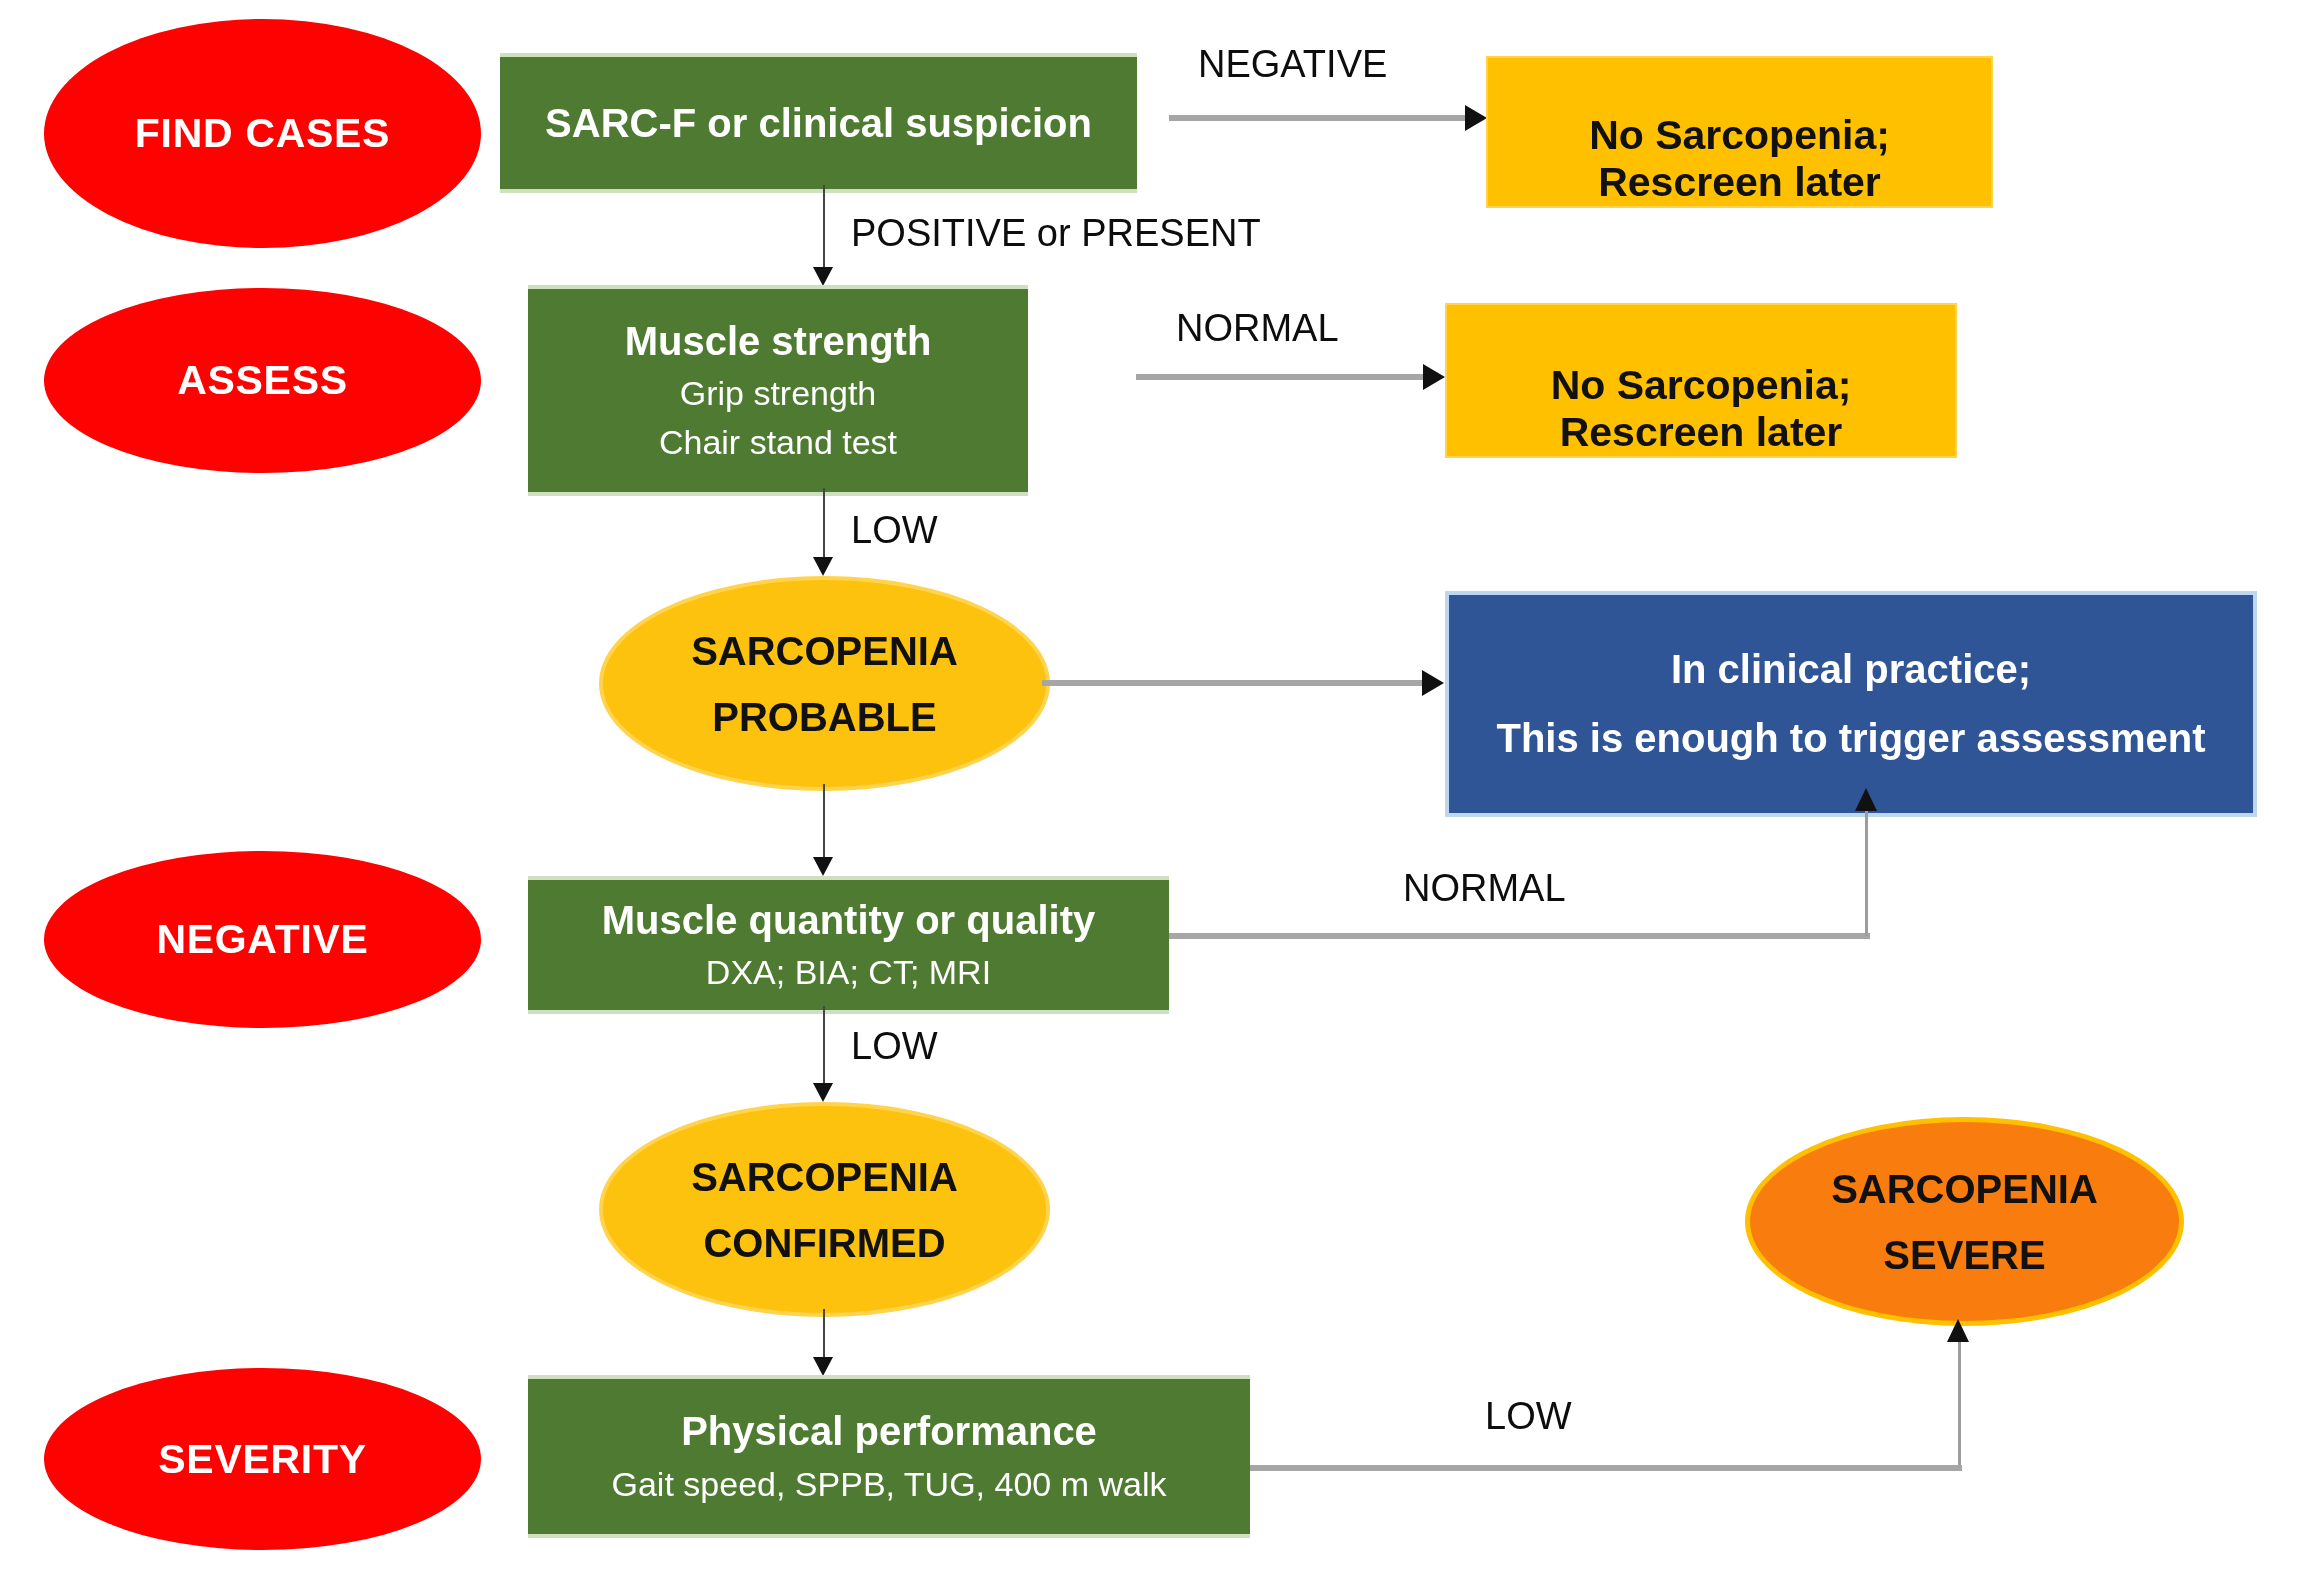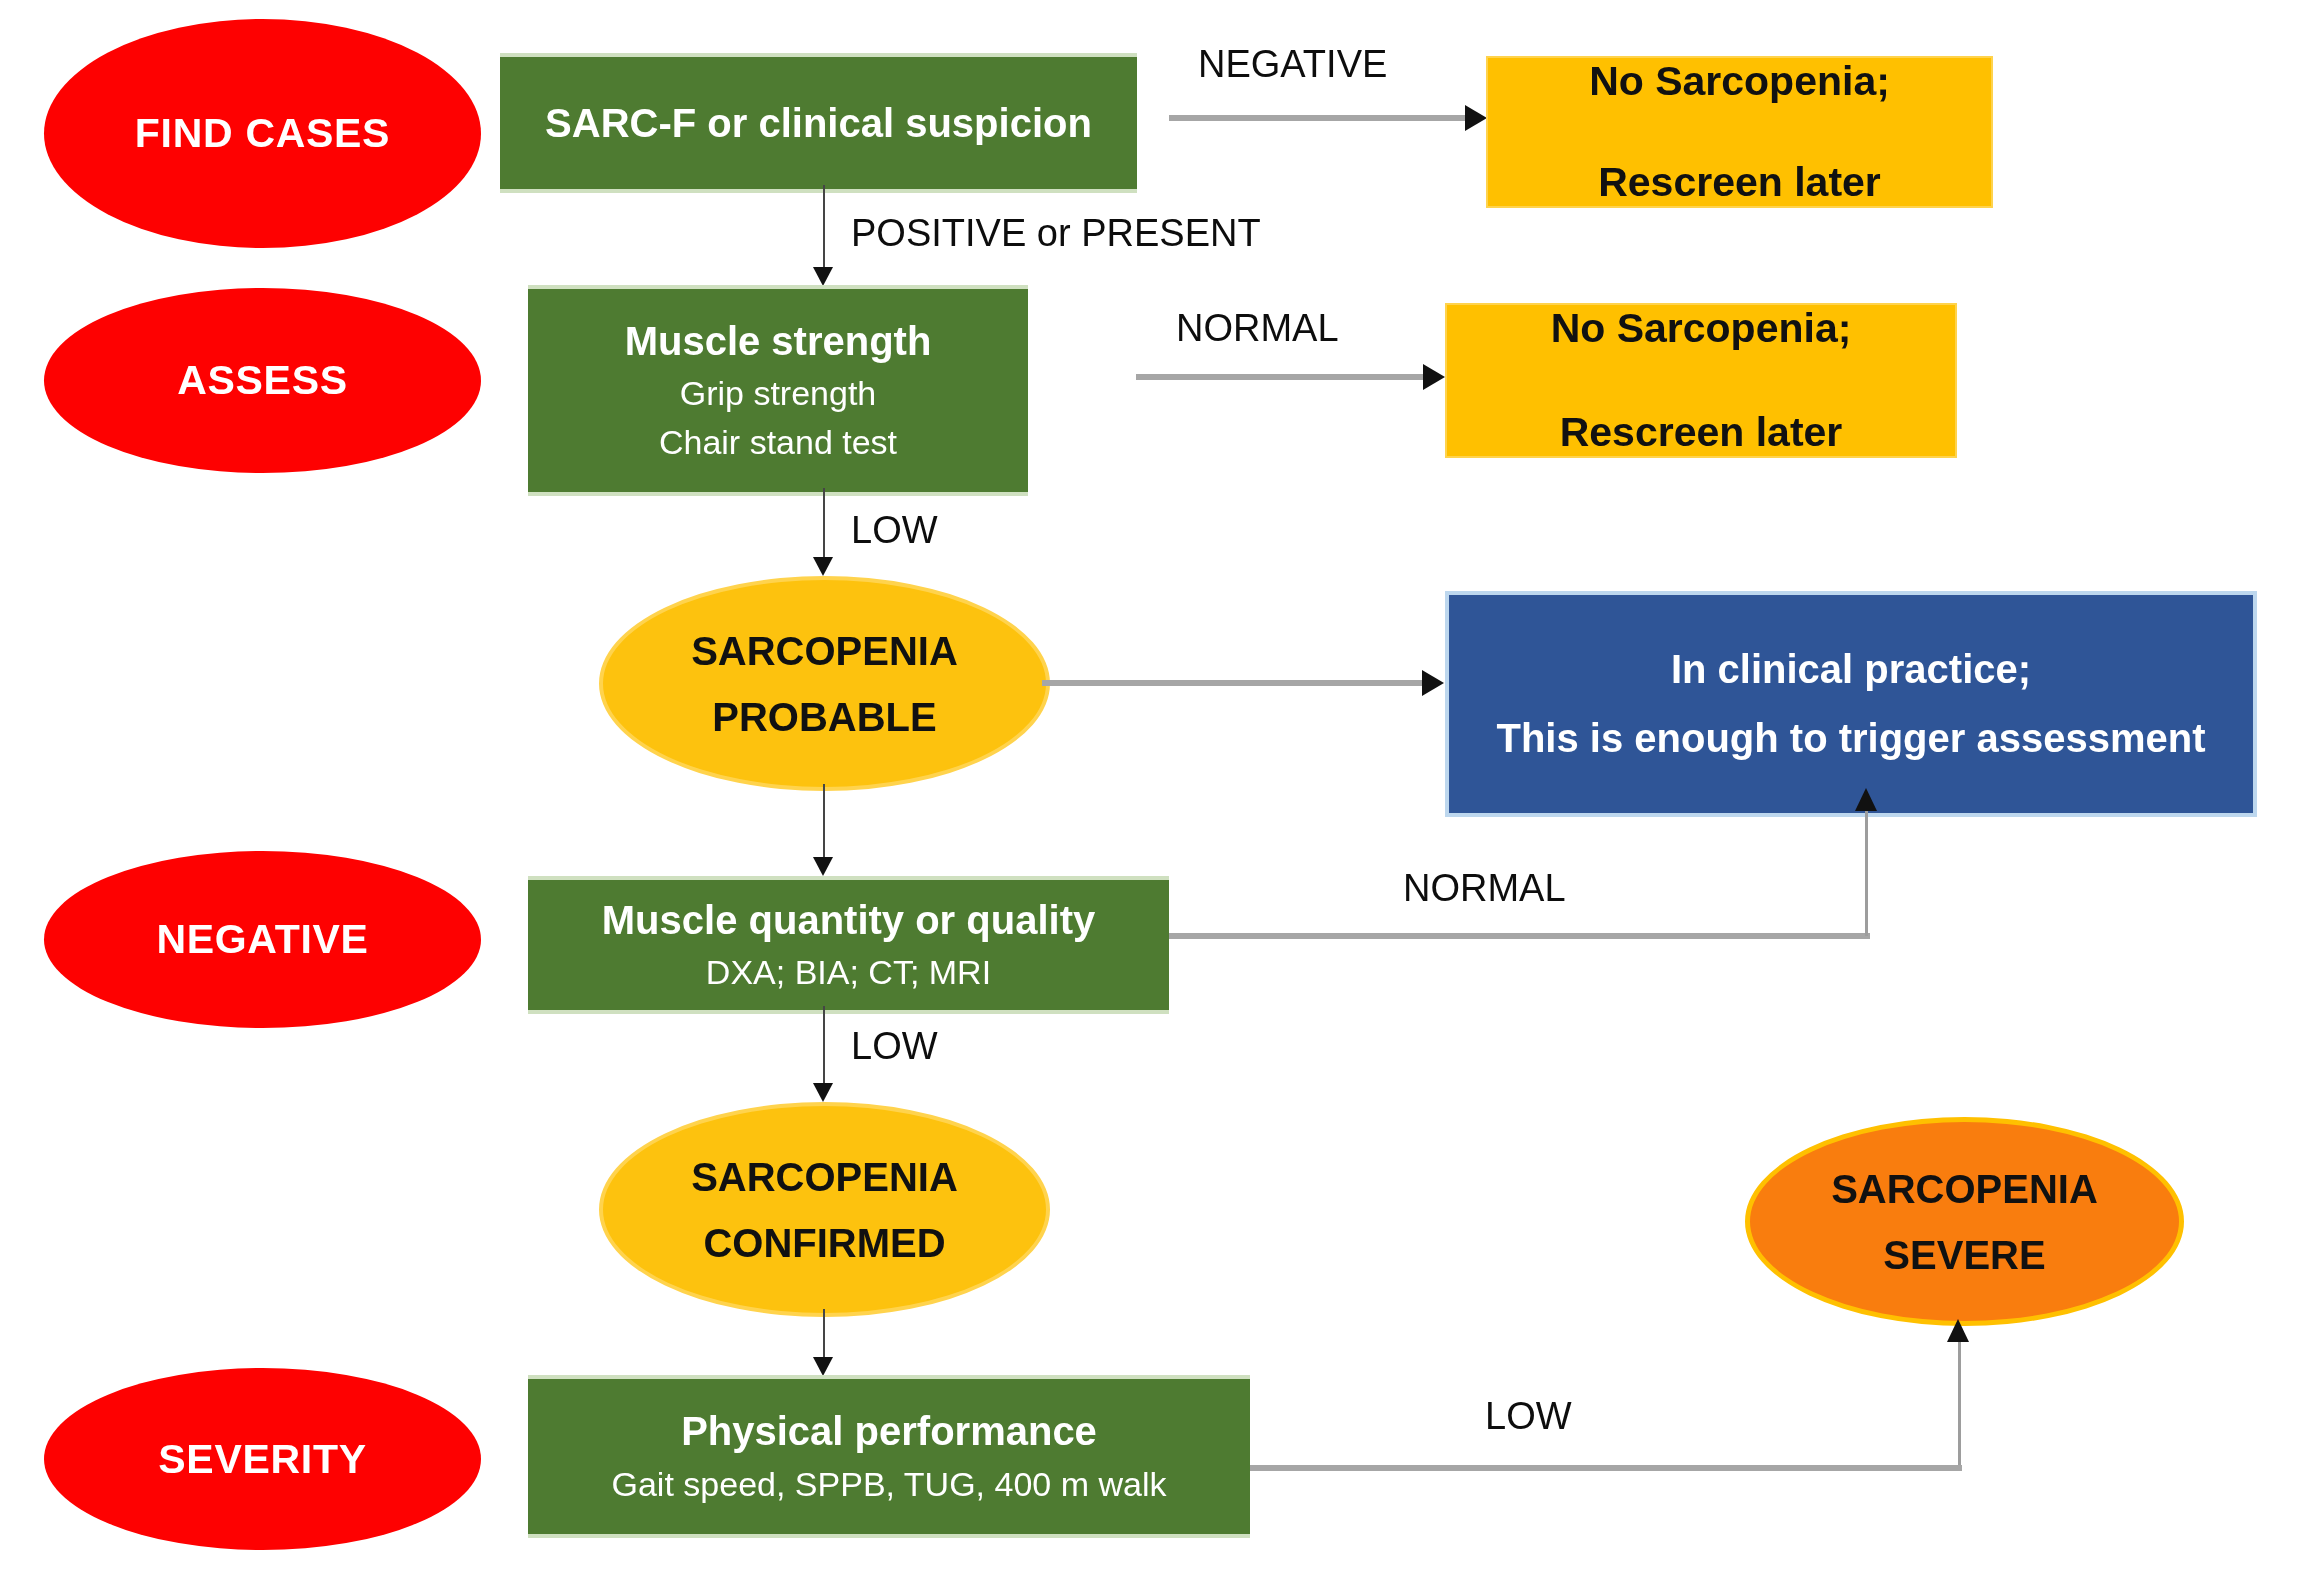--- a/index.html
+++ b/index.html
@@ -17,21 +17,21 @@
   .severe-ell{background:#f97d0e;border:5.9px solid #ffc000;color:#111111;font-weight:bold;font-size:40px;line-height:1.65;}
   .gbox{
     position:absolute;background:#4e7b31;border-top:4.4px solid #cfe0c0;border-bottom:4.4px solid #cfe0c0;
     color:#ffffff;display:flex;flex-direction:column;align-items:center;justify-content:center;
     text-align:center;gap:10.3px;
   }
   .box-title{font-weight:bold;font-size:40px;}
   .box-sub{font-weight:normal;font-size:34px;}
   .ybox{
     position:absolute;background:#ffc000;border:2.9px solid #ffd34d;color:#111111;font-weight:bold;font-size:41px;
-    display:flex;flex-direction:column;align-items:center;justify-content:space-between;text-align:center;
+    display:flex;flex-direction:column;align-items:center;justify-content:flex-end;text-align:center;
   }
   .bbox{
     position:absolute;background:#2f5597;border:4.4px solid #bdd7ee;color:#ffffff;font-weight:bold;font-size:40px;
     display:flex;flex-direction:column;align-items:center;justify-content:center;gap:23.5px;text-align:center;margin-top:22px;
   }
   
   .harrow{position:absolute;height:5.9px;background:#a6a6a6;}
   .harrow::after{
     content:"";position:absolute;right:-22px;top:-10.3px;width:0;height:0;
     border-top:13.2px solid transparent;border-bottom:13.2px solid transparent;border-left:22px solid #111111;

